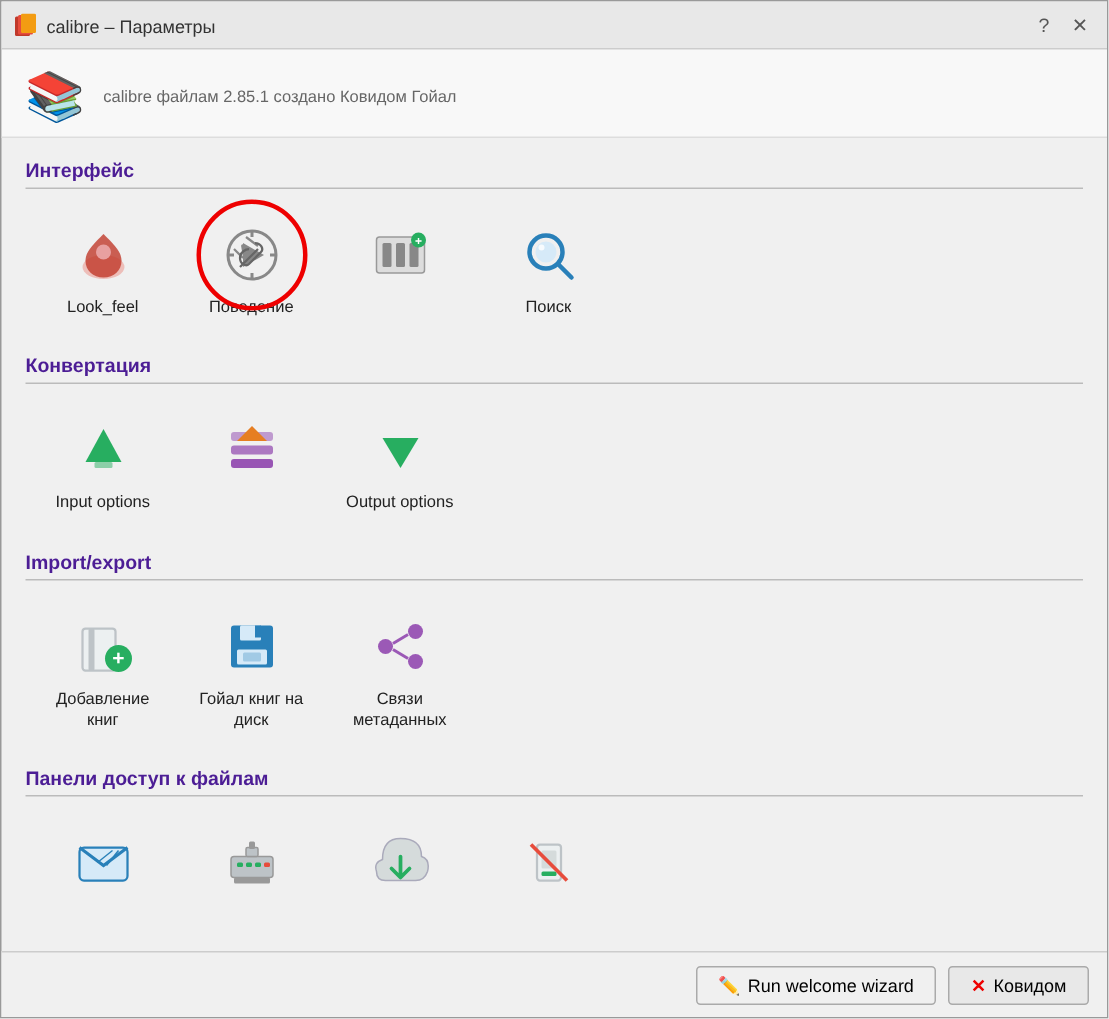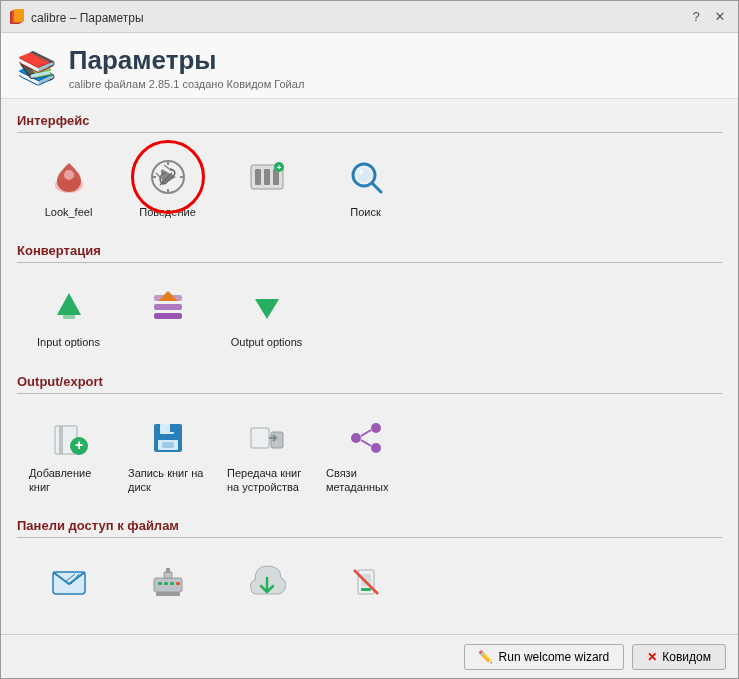--- a/index.html
+++ b/index.html
@@ -98,21 +98,21 @@
     .scrollable::-webkit-scrollbar { width: 16px; }
     .scrollable::-webkit-scrollbar-track { background: #f0f0f0; border-left: 1px solid #ddd; }
     .scrollable::-webkit-scrollbar-thumb { background: #c0c0c0; border: 3px solid #f0f0f0; border-radius: 8px; }
 
     .section {
       margin-top: 14px;
     }
     .section-header {
       font-size: 13px;
       font-weight: bold;
-      color: #7f1d1d;
+      color: #4c1d95;
       padding-bottom: 4px;
       border-bottom: 1px solid #bbb;
       margin-bottom: 10px;
     }
     .section-items {
       display: flex;
       flex-wrap: wrap;
       gap: 4px;
       padding: 0 4px;
     }
@@ -130,21 +130,21 @@
       width: 48px;
       height: 48px;
       display: flex;
       align-items: center;
       justify-content: center;
       font-size: 30px;
       position: relative;
     }
     .item-label {
       font-size: 11px;
-      text-align: left;
+      text-align: center;
       color: #222;
       margin-top: 4px;
       line-height: 1.3;
     }
 
     
     .item.circled .item-icon::after {
       content: '';
       position: absolute;
       width: 68px;
@@ -204,21 +204,20 @@
       <button class="titlebar-btn">?</button>
       <button class="titlebar-btn close">✕</button>
     </div>
   </div>
 
   <div class="content-area">
 
     <div class="header">
       <div class="header-icon">📚</div>
       <div>
-        <div class="header-title">Параметры</div>
         <div class="header-subtitle">calibre файлам 2.85.1 создано Ковидом Гойал</div>
       </div>
     </div>
 
     <div class="scrollable">
 
     <div class="section">
           <div class="section-header">Интерфейс</div>
           <div class="section-items">
             <div class="item">
@@ -299,21 +298,21 @@
               <div class="item-icon">
                 <svg width="40" height="40" viewBox="0 0 40 40">
     <polygon points="20,32 32,12 8,12" fill="#27ae60"></polygon>
   </svg>
               </div>
               <div class="item-label">Output options</div>
             </div>
           </div>
         </div>
         <div class="section">
-          <div class="section-header">Output/export</div>
+          <div class="section-header">Import/export</div>
           <div class="section-items">
             <div class="item">
               <div class="item-icon">
                 <svg width="40" height="40" viewBox="0 0 40 40">
     <rect x="6" y="8" width="22" height="28" rx="2" fill="#ecf0f1" stroke="#bdc3c7" stroke-width="1.5"></rect>
     <rect x="10" y="8" width="4" height="28" rx="1" fill="#bdc3c7"></rect>
     <circle cx="30" cy="28" r="9" fill="#27ae60"></circle>
     <text x="30" y="32" text-anchor="middle" fill="white" font-size="14" font-weight="bold">+</text>
   </svg>
               </div>
@@ -322,31 +321,21 @@
             <div class="item">
               <div class="item-icon">
                 <svg width="40" height="40" viewBox="0 0 40 40">
     <rect x="6" y="6" width="28" height="28" rx="2" fill="#2980b9"></rect>
     <rect x="12" y="6" width="14" height="10" rx="1" fill="#d6eaf8"></rect>
     <rect x="22" y="6" width="4" height="8" fill="#2980b9"></rect>
     <rect x="10" y="22" width="20" height="10" rx="1" fill="#d6eaf8"></rect>
     <rect x="14" y="24" width="12" height="6" rx="1" fill="#2980b9" opacity="0.3"></rect>
   </svg>
               </div>
-              <div class="item-label">Запись книг на диск</div>
-            </div>
-            <div class="item">
-              <div class="item-icon">
-                <svg width="40" height="40" viewBox="0 0 40 40">
-    <rect x="4" y="10" width="18" height="20" rx="2" fill="#ecf0f1" stroke="#bdc3c7" stroke-width="1.5"></rect>
-    <rect x="24" y="14" width="12" height="16" rx="2" fill="#bdc3c7" stroke="#999" stroke-width="1"></rect>
-    <path d="M22 20 L28 20 M26 17 L29 20 L26 23" fill="none" stroke="#7f8c8d" stroke-width="2"></path>
-  </svg>
-              </div>
-              <div class="item-label">Передача книг на устройства</div>
+              <div class="item-label">Гойал книг на диск</div>
             </div>
             <div class="item">
               <div class="item-icon">
                 <svg width="40" height="40" viewBox="0 0 40 40">
     <circle cx="10" cy="20" r="5" fill="#9b59b6"></circle>
     <circle cx="30" cy="10" r="5" fill="#9b59b6"></circle>
     <circle cx="30" cy="30" r="5" fill="#9b59b6"></circle>
     <line x1="15" y1="18" x2="25" y2="12" stroke="#9b59b6" stroke-width="2"></line>
     <line x1="15" y1="22" x2="25" y2="28" stroke="#9b59b6" stroke-width="2"></line>
   </svg>

